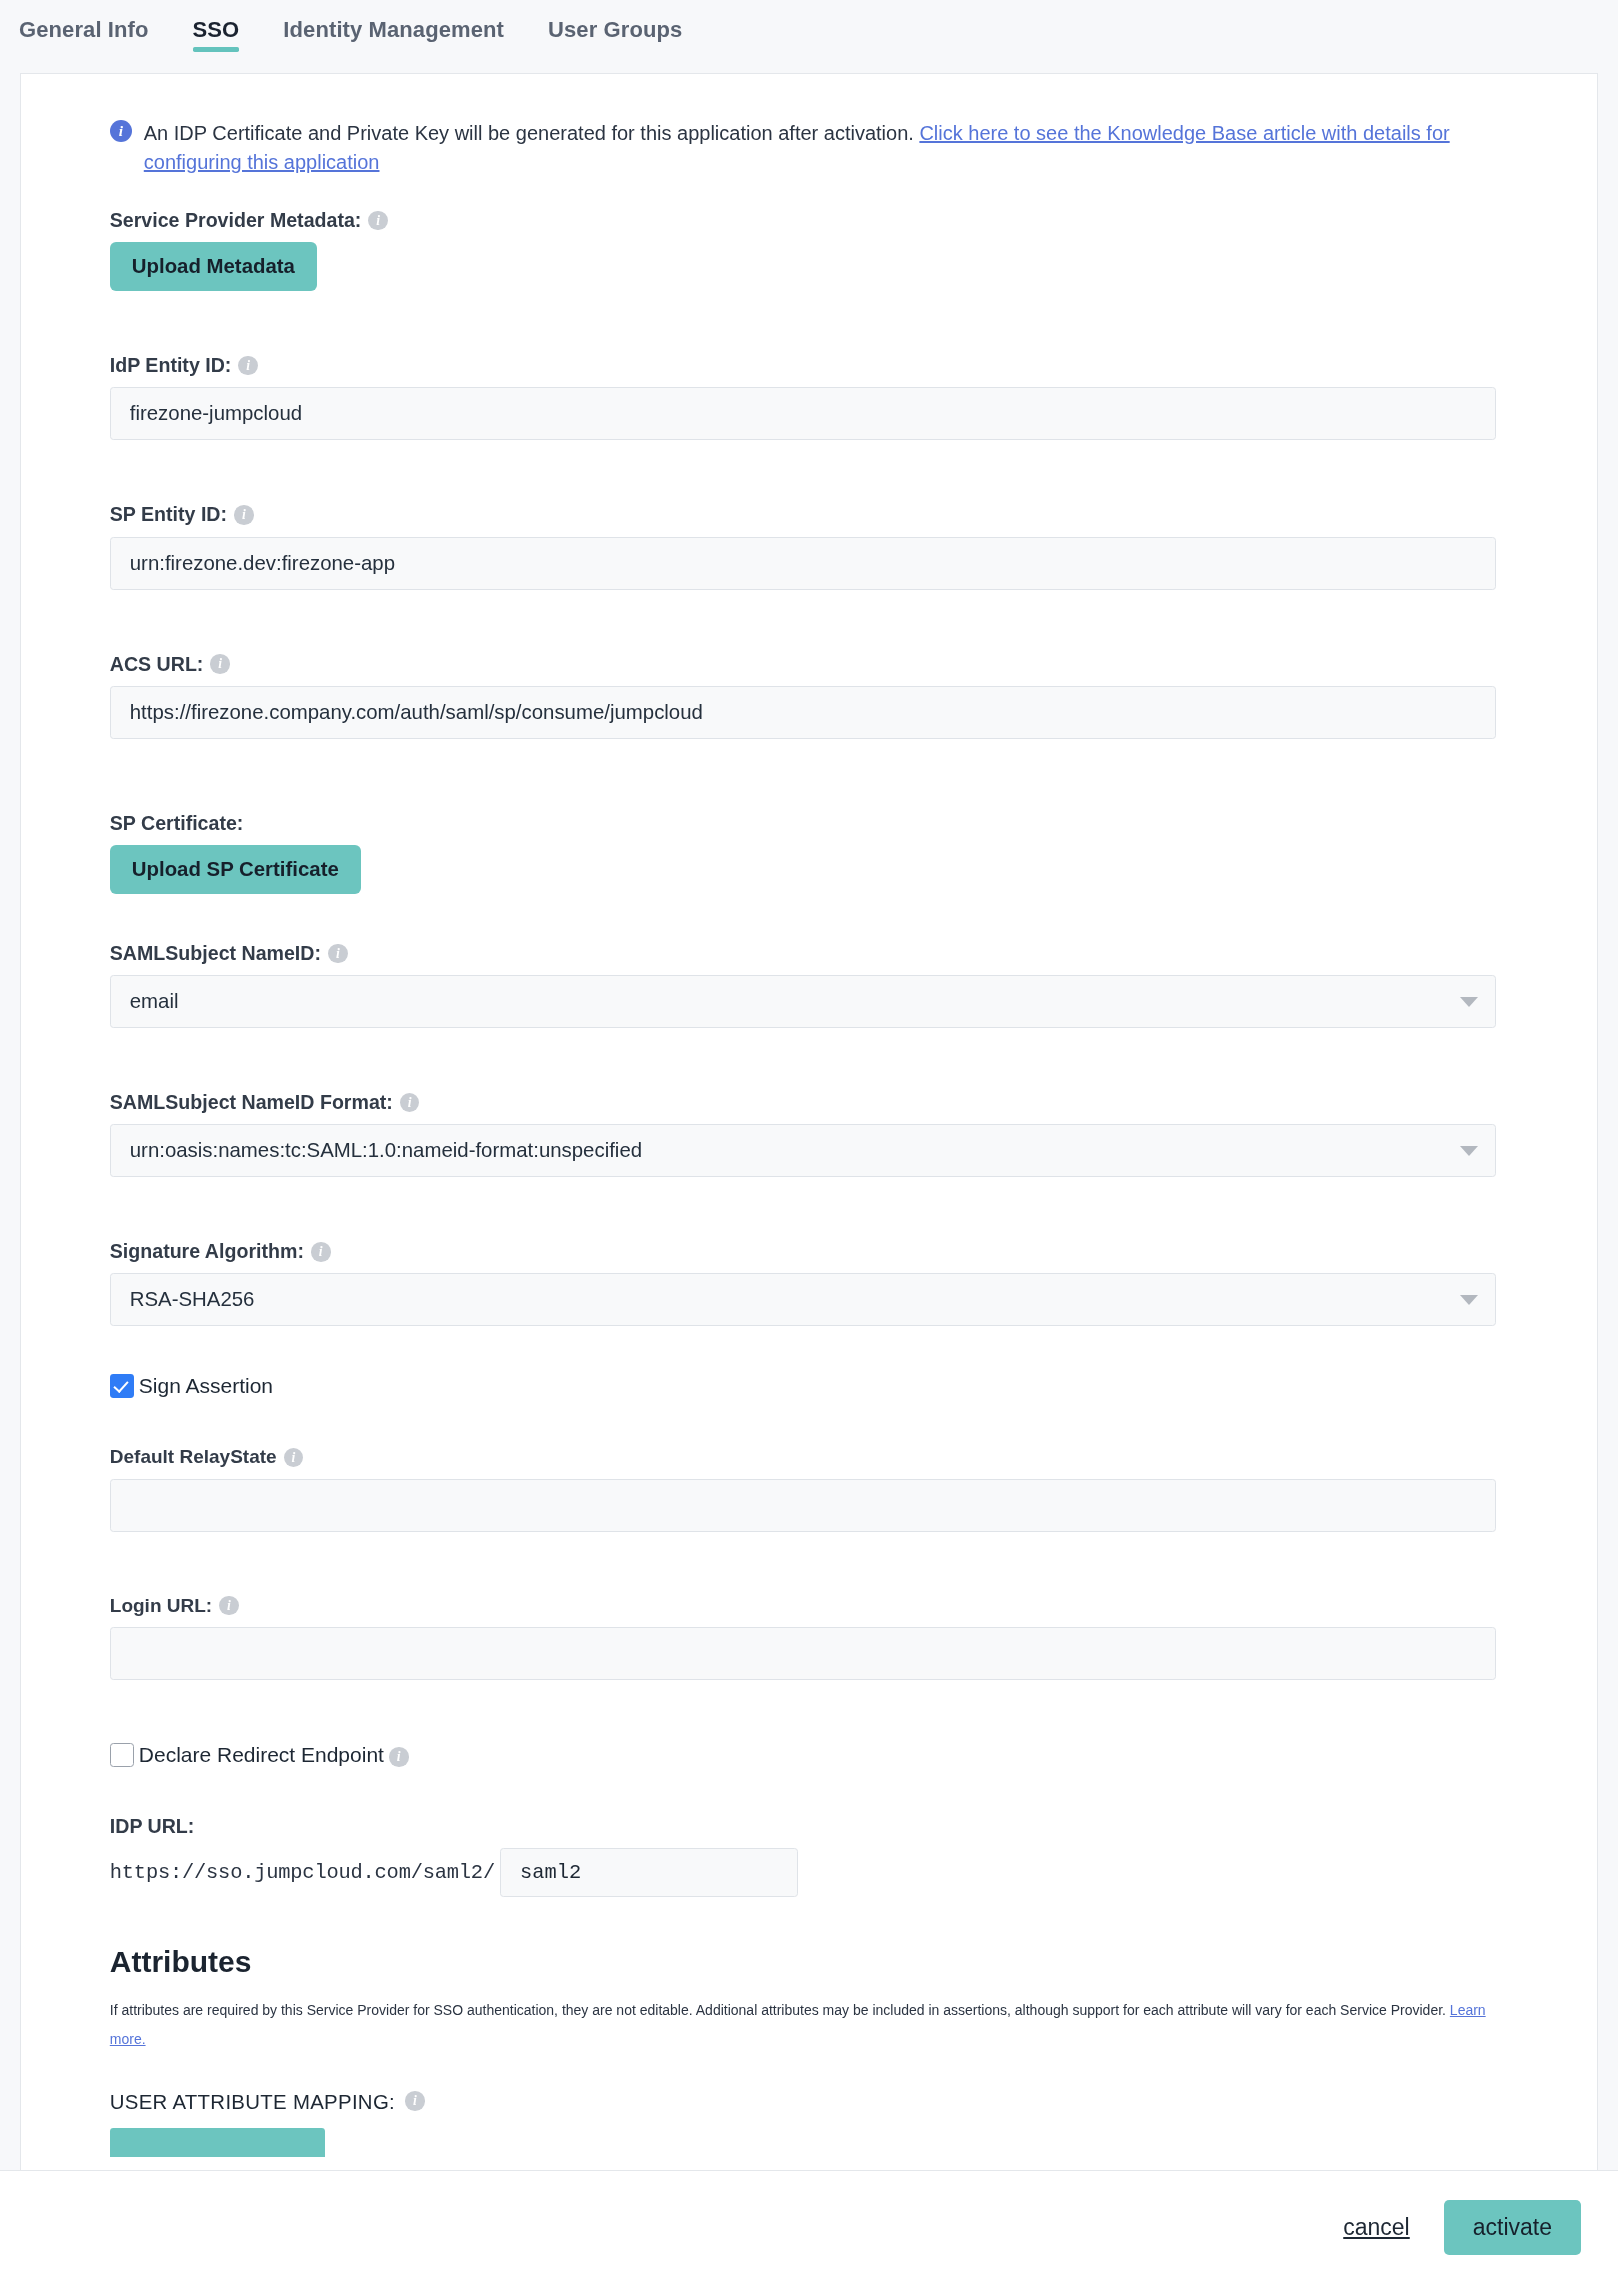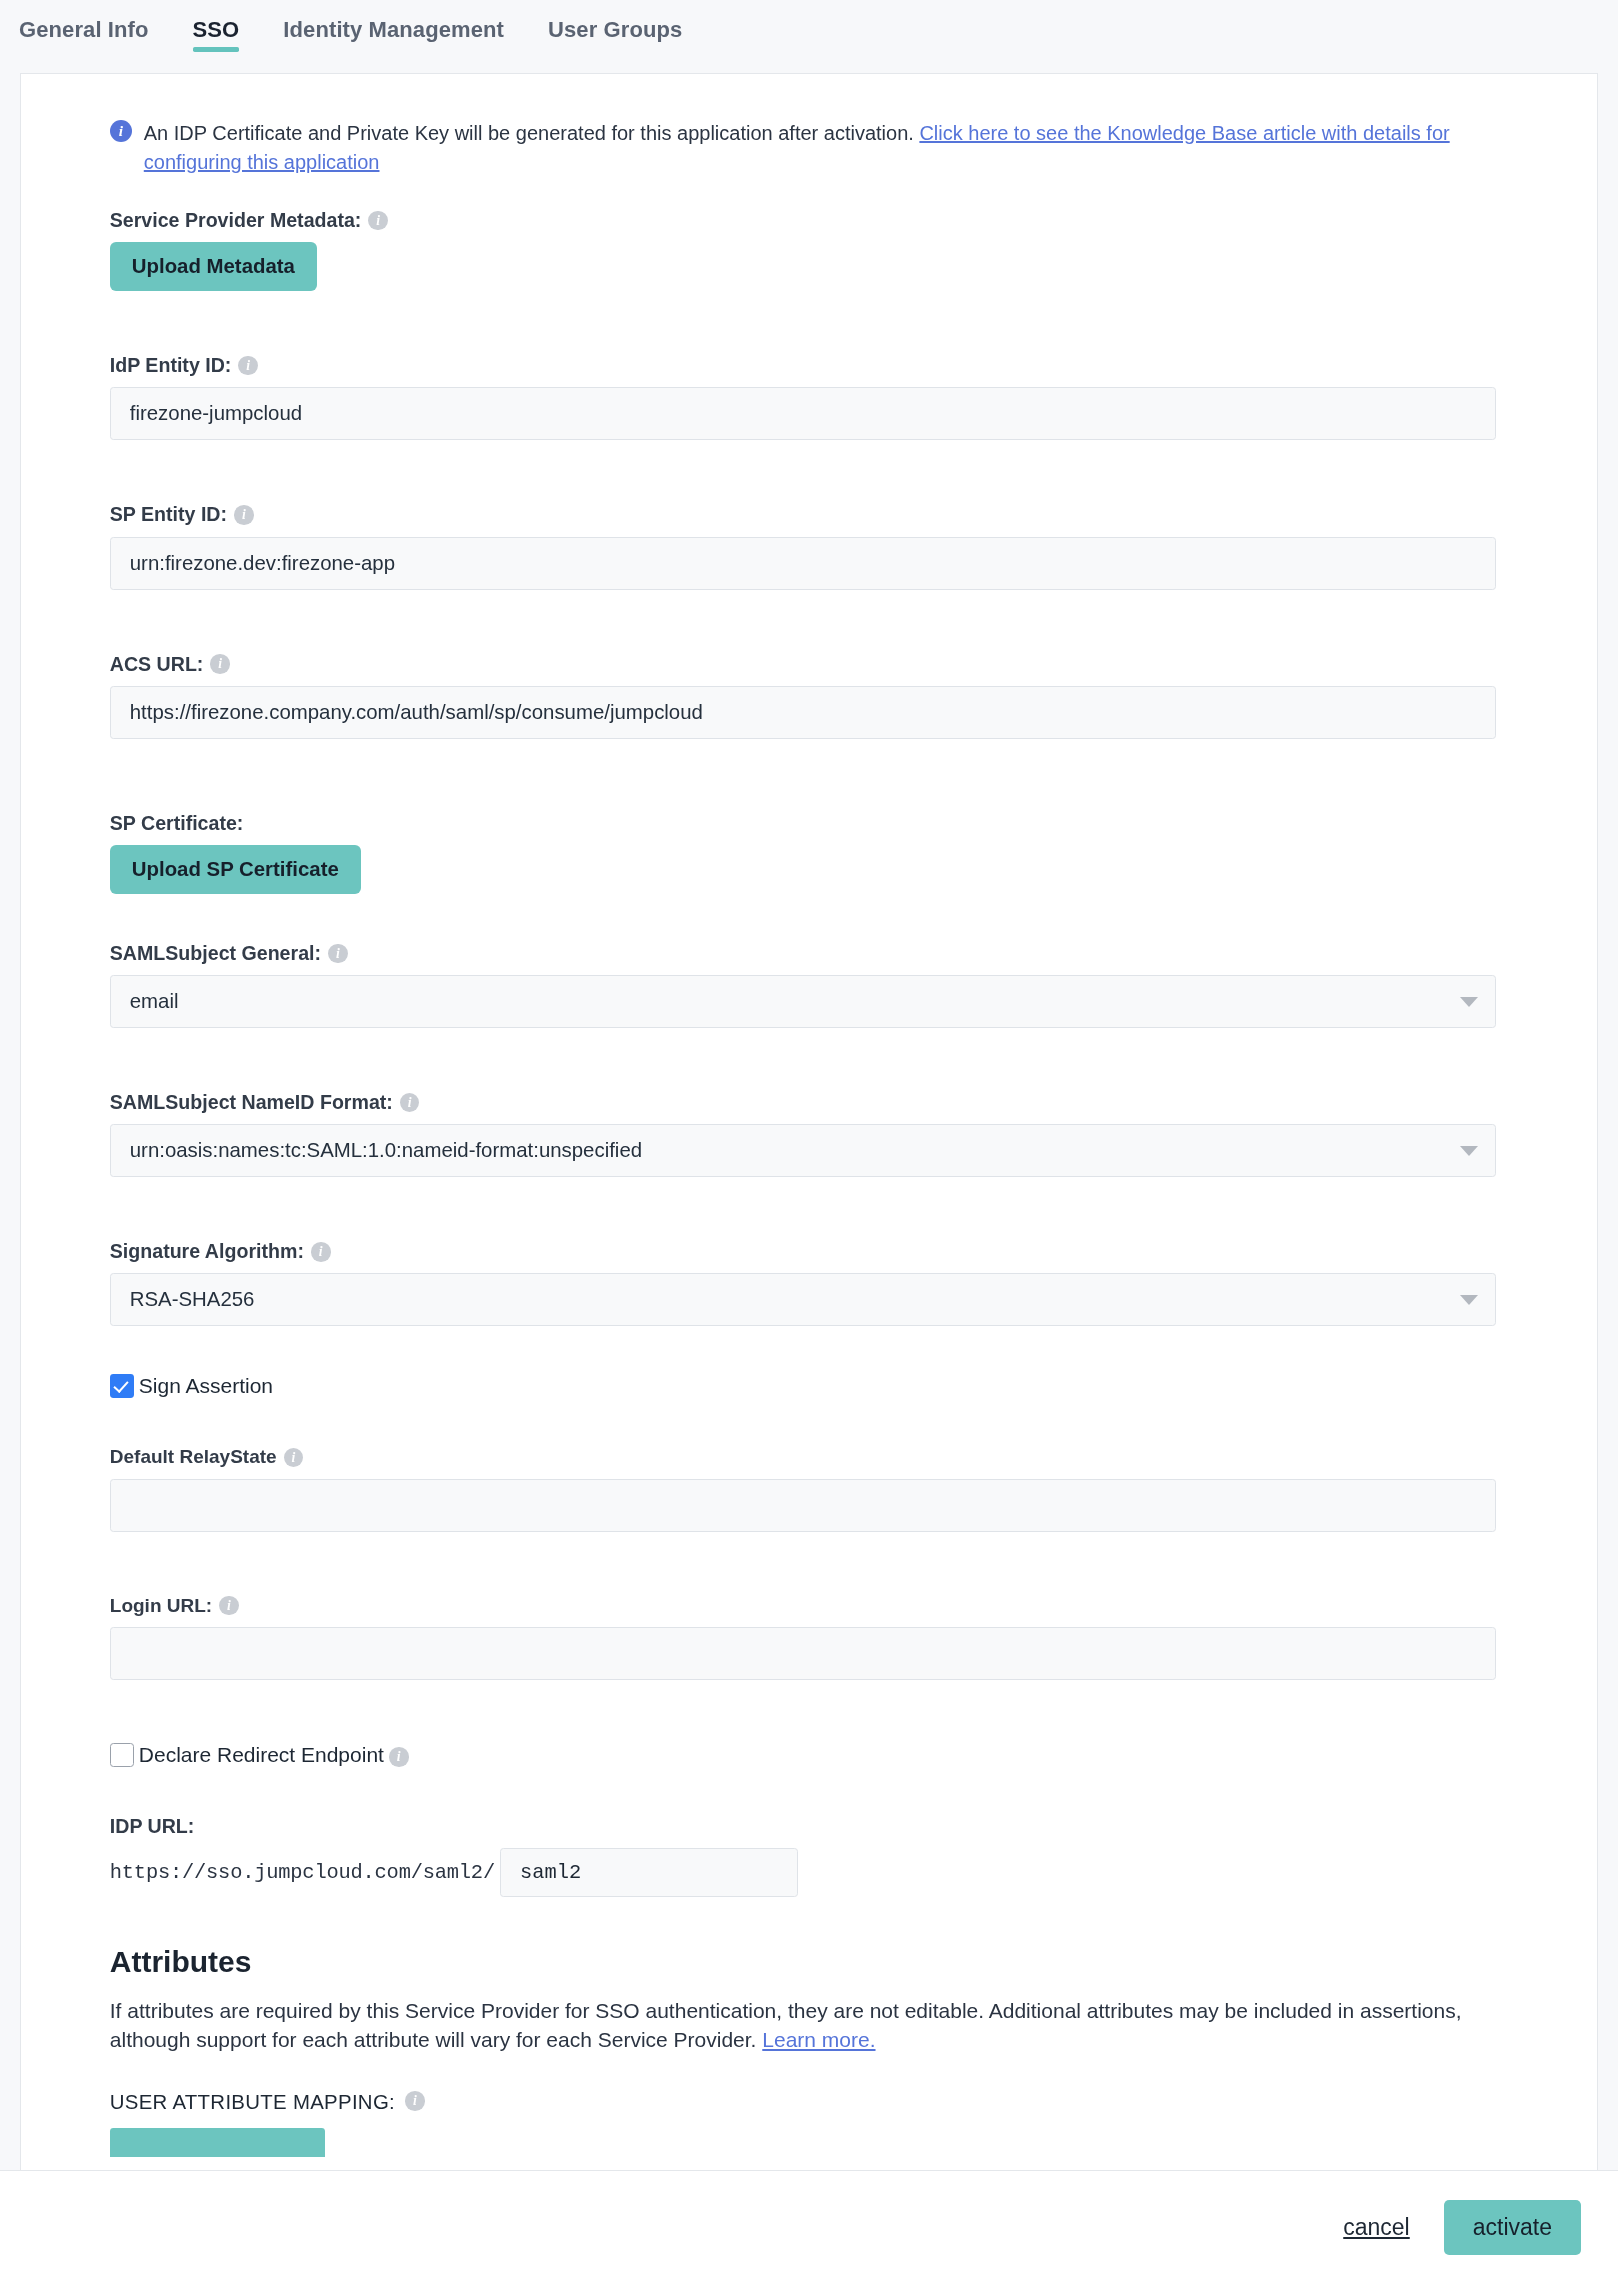--- a/index.html
+++ b/index.html
@@ -216,21 +216,21 @@
 
   
   .sect-title {
     font-size: 30px;
     font-weight: 700;
     color: #1b2430;
     padding: 0 20.4px;
     margin-bottom: 17px;
   }
   .para {
-    font-size: 21px;
+    font-size: 14px;
     line-height: 29px;
     color: #2b3442;
     padding: 0 20.4px;
     max-width: 1431px;
   }
   .para .lnk { color: #5574d9; }
   .caps-lbl {
     display: flex;
     gap: 10.2px;
     font-size: 20.4px;
@@ -351,21 +351,21 @@
       <div class="lbl">
         <span>SP Certificate:</span>
       </div>
       <button class="btn-teal">Upload SP Certificate</button>
     </div>
 
     <div class="gap-m"></div>
 
     <div class="field">
       <div class="lbl">
-        <span>SAMLSubject General:</span>
+        <span>SAMLSubject NameID:</span>
         <span class="hint">i</span>
       </div>
       <div class="inp select">
         <span>email</span>
         <span class="caret"></span>
       </div>
     </div>
 
     <div class="gap-l"></div>
 

